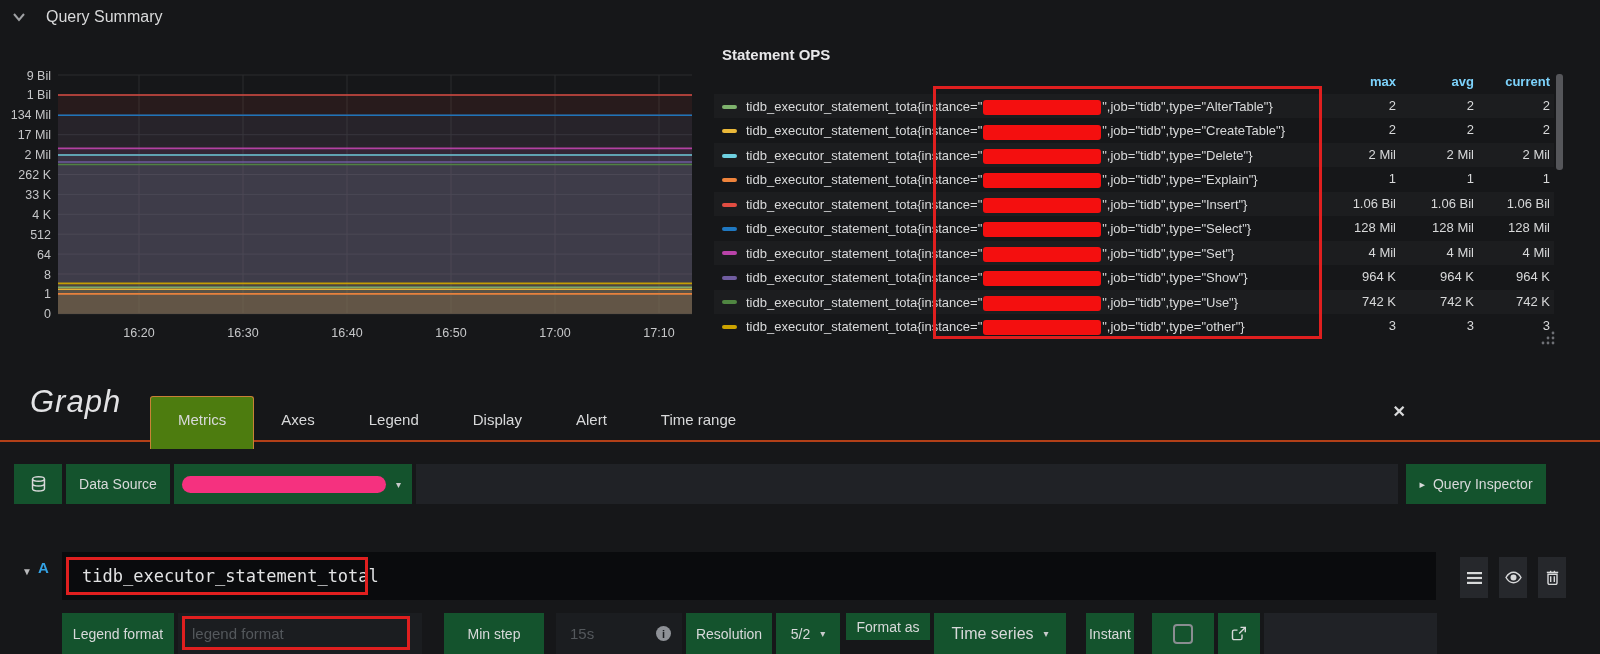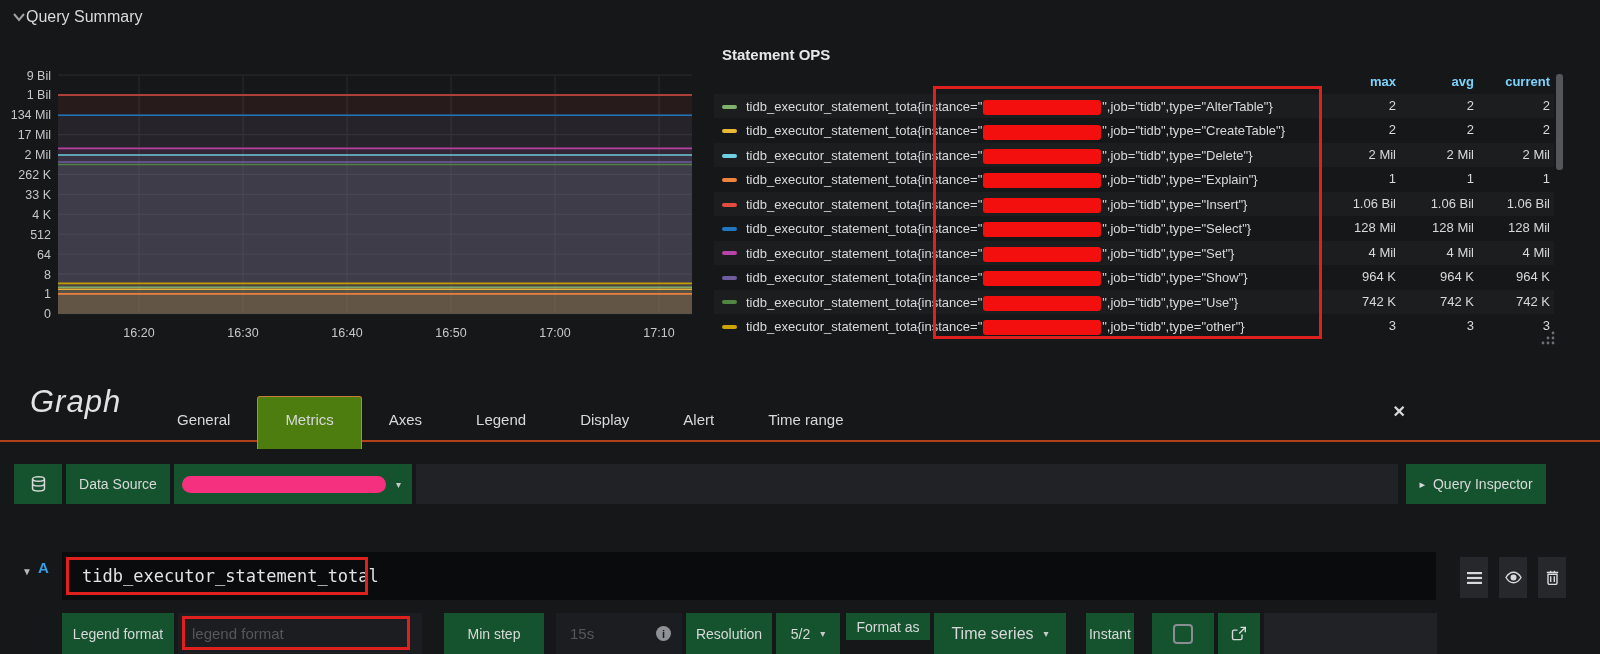--- a/index.html
+++ b/index.html
@@ -1,21 +1,21 @@
 <!DOCTYPE html>
 <html><head>
 <meta charset="utf-8">
 <style>
   * { margin:0; padding:0; box-sizing:border-box; }
   html,body { width:1600px; height:654px; background:#161719; overflow:hidden;
     font-family:"Liberation Sans", sans-serif; color:#d8d9da; }
   #screen { position:relative; width:1600px; height:654px; background:#161719; }
 
   
-  .collapse-header { position:absolute; left:12px; top:8px; display:flex; align-items:center; gap:0; }
+  .collapse-header { position:absolute; left:12px; top:8px; display:flex; align-items:center; gap:20px; }
   .collapse-header .title { font-size:16px; color:#d8d9da; }
   .chev { stroke:#9fa1a4; stroke-width:2; fill:none; }
 
   
   #ops-chart { position:absolute; left:8px; top:58px; }
   .tick-label { font-family:"Liberation Sans",sans-serif; font-size:12.5px; fill:#c6c7c9; }
 
   
   .panel-title { position:absolute; left:722px; top:46px; font-size:15px; font-weight:bold; color:#e8e8ea; }
   .legend-header { position:absolute; left:714px; top:74px; width:840px; height:22px; }
@@ -236,21 +236,20 @@
         <circle cx="8" cy="8" r="1.4"></circle>
         <circle cx="13" cy="13" r="1.4"></circle>
         <circle cx="8" cy="13" r="1.4"></circle>
         <circle cx="3" cy="13" r="1.4"></circle>
       </g>
   </svg>
 
   <div class="editor-header">
     <div class="graph-title">Graph</div>
     <div class="tabs" id="tabs">
-        <div class="tab">General</div>
         <div class="tab active">Metrics</div>
         <div class="tab">Axes</div>
         <div class="tab">Legend</div>
         <div class="tab">Display</div>
         <div class="tab">Alert</div>
         <div class="tab">Time range</div>
       </div>
     <div class="tab-underline"></div>
     <div class="close-btn">✕</div>
   </div>

